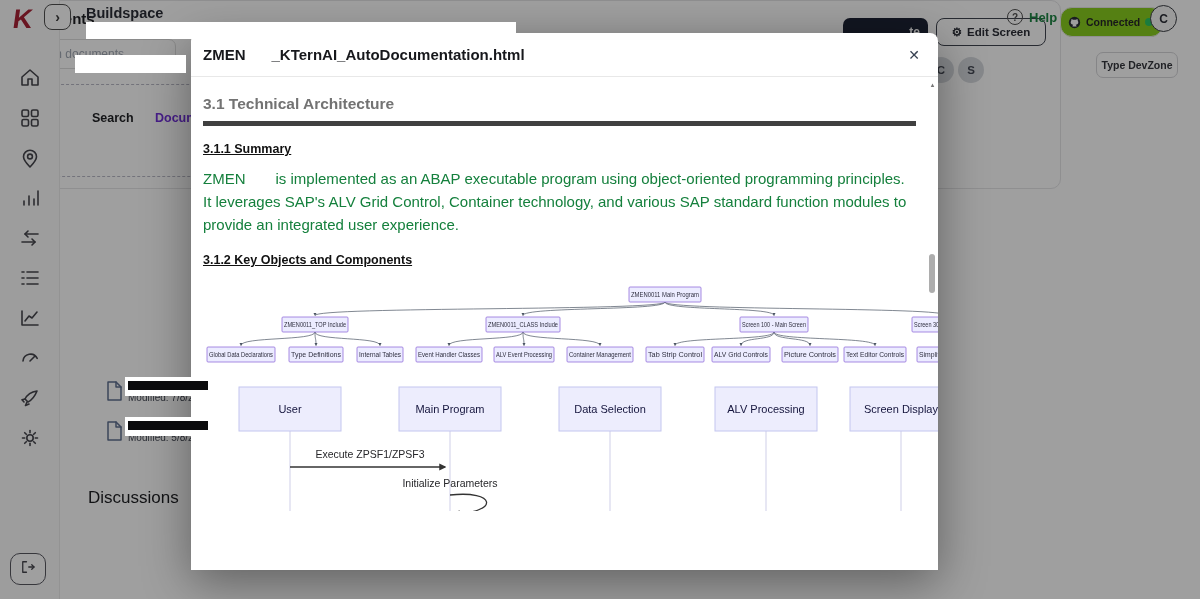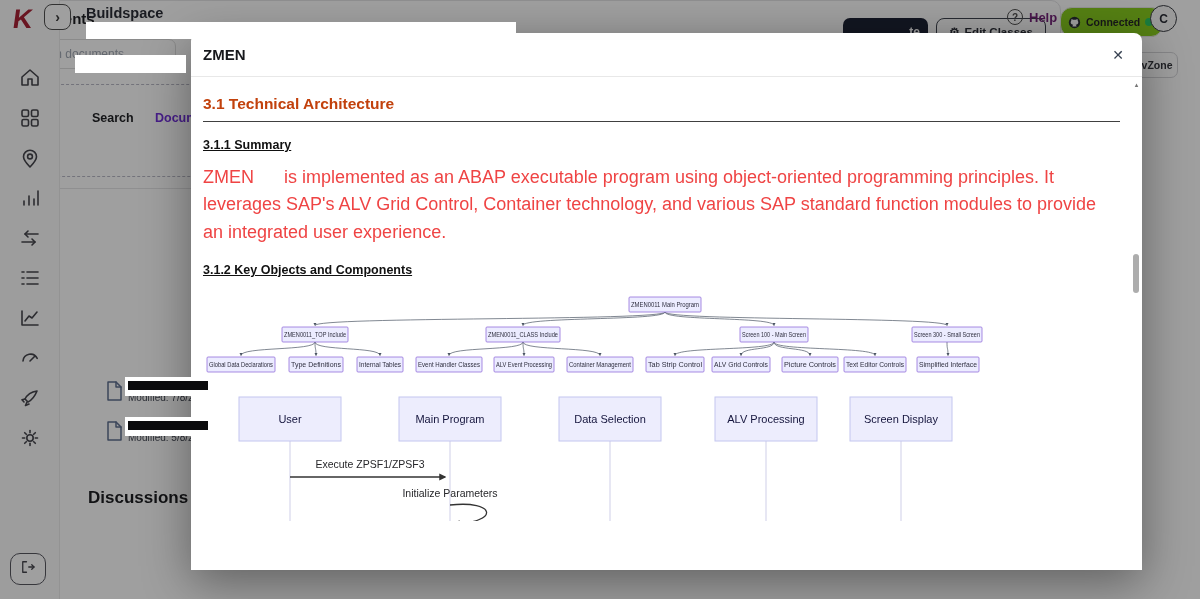--- a/index.html
+++ b/index.html
@@ -24,21 +24,21 @@
   
   .k-logo{left:13px;top:4px;font-size:27px;font-weight:900;color:#a6192e;
           transform:skewX(-8deg);z-index:3;}
   .expand-btn{left:44px;top:4px;width:27px;height:26px;border:1.5px solid #4a4a4a;border-radius:8px;
               display:flex;align-items:center;justify-content:center;font-size:14px;font-weight:700;
               color:#333;background:#fff;z-index:3;cursor:pointer;}
   .app-title{left:86px;top:5px;font-size:14.5px;font-weight:800;color:#23262f;z-index:3;}
   .help-wrap{left:1007px;top:9px;display:flex;align-items:center;gap:6px;z-index:3;cursor:pointer;}
   .help-q{width:16px;height:16px;border:1.5px solid #4b4b4b;border-radius:50%;font-size:10px;
           font-weight:700;color:#4b4b4b;display:flex;align-items:center;justify-content:center;}
-  .help-label{font-size:13px;font-weight:600;color:#701a75;}
+  .help-label{font-size:13px;font-weight:600;color:#15803d;}
   .connected{left:1060px;top:7px;height:30px;background:#84cc16;border:1px solid #e6e6e6;
              border-radius:12px;display:flex;align-items:center;gap:5px;padding:0 9px 0 7px;
              z-index:3;}
   .connected-label{font-size:10.5px;font-weight:800;color:#1d1d20;}
   .green-dot{width:8px;height:8px;border-radius:50%;background:#22c55e;}
   .user-avatar{left:1150px;top:5px;width:27px;height:27px;border:1.4px solid #33363d;
                border-radius:50%;background:#f7f7f7;display:flex;align-items:center;
                justify-content:center;font-size:12px;font-weight:700;color:#23262f;z-index:3;cursor:pointer;}
 
   
@@ -62,46 +62,46 @@
   .edit-members{left:936px;top:18px;width:110px;height:28px;background:#fff;border:1px solid #3a3f4a;
                 border-radius:8px;display:flex;align-items:center;justify-content:center;gap:5px;
                 font-size:11.5px;font-weight:700;color:#23262f;cursor:pointer;}
   .avatar-row{left:898px;top:57px;display:flex;gap:4px;}
   .mini-avatar{width:26px;height:26px;border-radius:50%;background:#d6d9de;color:#3f4450;
                font-size:11.5px;font-weight:700;display:flex;align-items:center;justify-content:center;}
   .file-icon{width:17px;height:20px;}
   .file-icon svg{width:17px;height:20px;stroke:#5a6b8c;stroke-width:1.5;fill:none;
                  stroke-linecap:round;stroke-linejoin:round;}
   .file-modified{font-size:10px;color:#3f4450;z-index:1;}
-  .discussions{left:88px;top:488px;font-size:17px;font-weight:700;color:#15161a;z-index:1;}
+  .discussions{left:88px;top:488px;font-size:17px;font-weight:400;color:#15161a;z-index:1;}
 
   
   .overlay{position:absolute;inset:0;background:rgba(15,15,15,0.40);z-index:50;}
   .redaction{position:absolute;background:#fff;z-index:90;}
   .red-bar{position:absolute;background:#0b0b0d;z-index:91;}
 
   
-  .modal{position:absolute;left:191px;top:33px;width:951px;height:537px;background:#fff;
+  .modal{position:absolute;left:191px;top:33px;width:747px;height:537px;background:#fff;
          border-radius:8px 8px 0 0;box-shadow:0 12px 48px rgba(0,0,0,.4);z-index:60;overflow:hidden;}
   .modal-header{height:44px;display:flex;align-items:center;padding:0 18px 0 12px;
                 border-bottom:1px solid #e8e8e8;}
   .modal-code{font-size:15px;font-weight:800;color:#17181c;}
   .modal-gap{display:inline-block;width:26px;}
   .modal-filename{font-size:15px;font-weight:800;color:#17181c;}
   .modal-close{margin-left:auto;font-size:14px;color:#374151;cursor:pointer;line-height:1;}
   .modal-body{padding:0 22px 0 12px;position:relative;height:492px;overflow:hidden;
               font-family:"Liberation Sans",sans-serif;}
   .doc-h1{margin:15px 0 0;font-size:21px;font-weight:700;color:#111;padding-bottom:11px;
           border-bottom:2px solid #2d2d2d;}
-  .doc-h2{margin:18px 0 0;font-size:15.5px;font-weight:700;color:#c2410c;padding-bottom:8px;
-          border-bottom:1px solid #404040;}
+  .doc-h2{margin:18px 0 0;font-size:15.5px;font-weight:700;color:#737373;padding-bottom:8px;
+          border-bottom:5px solid #404040;}
   .doc-h3{margin:16px 0 0;font-size:12.5px;font-weight:700;color:#111;text-decoration:underline;}
   .doc-h3.later{margin-top:17px;}
   .doc-h3.flow{margin-top:21px;}
-  .doc-p{margin:12px 0 0;font-size:18px;line-height:1.52;color:#ef4444;}
+  .doc-p{margin:12px 0 0;font-size:15px;line-height:1.52;color:#15803d;}
   .inline-gap{display:inline-block;width:30px;}
   .diagram{display:block;margin:16px 0 0;}
   .diagram.seq{margin-top:12px;}
   .tnode{fill:#ececff;stroke:#9370db;stroke-width:.8;}
   .tlabel{font:6.5px "Liberation Sans",sans-serif;text-anchor:middle;fill:#2f2f3f;}
   .edge{stroke:#4b5563;stroke-width:.7;fill:none;}
   .lifeline{stroke:#cfcfe8;stroke-width:1;}
   .actor{fill:#ededfd;stroke:#c3c6ef;stroke-width:1;}
   .alabel{font:11px "Liberation Sans",sans-serif;text-anchor:middle;fill:#15153d;}
   .msg{stroke:#333;stroke-width:1.3;fill:none;}
@@ -228,21 +228,21 @@
   <div class="abs tab tab-details">Search</div>
   <div class="abs tab tab-documents">Documents</div>
 
   <div class="doc-card">
     <div class="abs card-title">Documents</div>
     <input class="abs search-input" type="text" placeholder="Search documents" style="">
     <div class="abs upload-dashed"></div>
     <div class="abs invite-btn">te</div>
     <div class="abs edit-members">
       <span>⚙</span>
-      <span>Edit Classes</span>
+      <span>Edit Screen</span>
     </div>
     <div class="abs avatar-row">
       <span class="mini-avatar"></span>
       <span class="mini-avatar">C</span>
       <span class="mini-avatar">S</span>
     </div>
   </div>
 
   <div class="abs file-icon" style="left:106px;top:381px;">
     <svg viewBox="0 0 17 20">
@@ -268,20 +268,21 @@
   <div class="redaction" style="left:75px;top:55px;width:111px;height:18px;"></div>
   <div class="redaction" style="left:125px;top:377px;width:88px;height:19px;"></div>
   <div class="red-bar" style="left:128px;top:381px;width:80px;height:9px;"></div>
   <div class="redaction" style="left:125px;top:417px;width:88px;height:19px;"></div>
   <div class="red-bar" style="left:128px;top:421px;width:80px;height:9px;"></div>
 
   <div class="modal">
     <div class="modal-header">
       <span class="modal-code">ZMEN</span>
       <span class="modal-gap"></span>
+      <span class="modal-filename">_KTernAI_AutoDocumentation.html</span>
       <span class="modal-close">✕</span>
     </div>
     <div class="modal-body">
       <h2 class="doc-h2">3.1 Technical Architecture</h2>
       <h3 class="doc-h3">3.1.1 Summary</h3>
       <p class="doc-p"><span>ZMEN</span><span class="inline-gap"></span><span>is implemented as an ABAP executable program using object-oriented programming principles. It leverages SAP's ALV Grid Control, Container technology, and various SAP standard function modules to provide an integrated user experience.</span></p>
       <h3 class="doc-h3 later">3.1.2 Key Objects and Components</h3>
 
       <svg class="diagram" width="783" height="84" viewBox="0 0 783 84">
         <defs>

